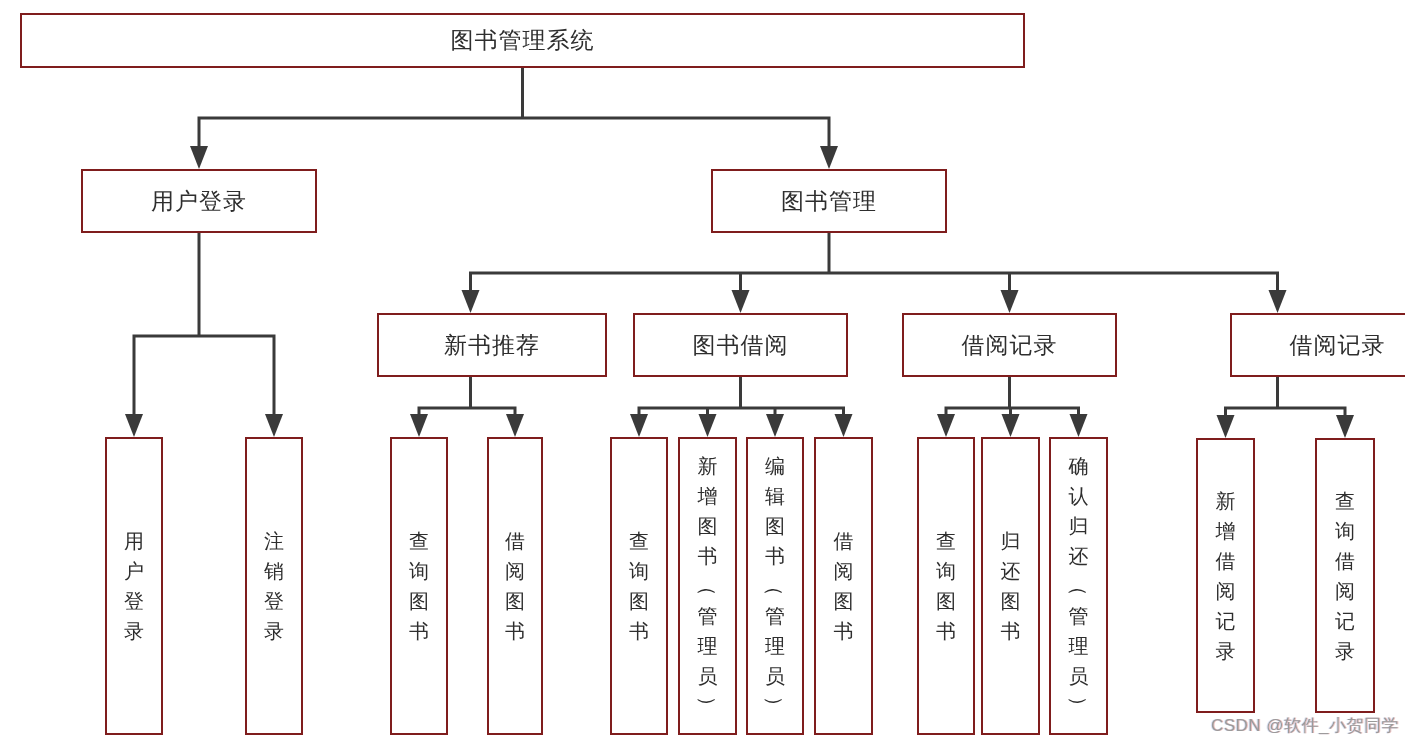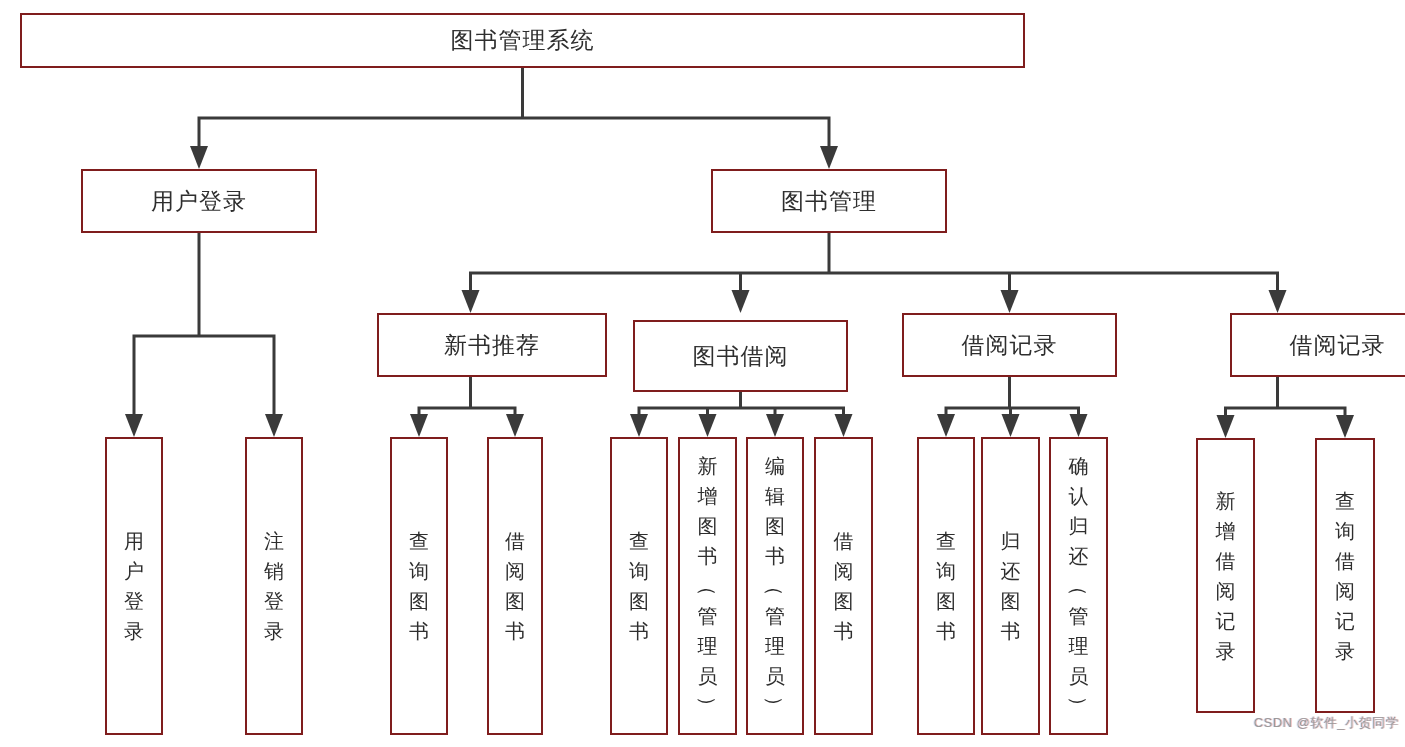--- a/index.html
+++ b/index.html
@@ -31,21 +31,21 @@
     font-size:20px;
     text-align:center;
   }
   .vchar.paren{
     transform:rotate(90deg);
   }
   .watermark{
     position:absolute;
     top:714px;
     right:6px;
-    font-size:13px;
+    font-size:17px;
     color:#9a9a9a;
     letter-spacing:0.5px;
     text-shadow:1px 0 0 rgba(205,80,80,0.35), -1px 0 0 rgba(110,140,220,0.25);
     white-space:nowrap;
   }
 </style>
 </head>
 <body>
 
 <div class="canvas">
@@ -69,21 +69,21 @@
       <polygon points="1001.5,414 1019.5,414 1010.5,437" fill="#3a3a3a"></polygon>
       <polygon points="1069.5,414 1087.5,414 1078.5,437" fill="#3a3a3a"></polygon>
       <polygon points="1216.5,415 1234.5,415 1225.5,438" fill="#3a3a3a"></polygon>
       <polygon points="1336,415 1354,415 1345,438" fill="#3a3a3a"></polygon>
     </svg>
   <div id="nodes">
       <div class="node" style="left: 20px; top: 13px; width: 1005px; height: 55px;">图书管理系统</div>
       <div class="node" style="left: 81px; top: 169px; width: 236px; height: 64px; text-align: right;">用户登录</div>
       <div class="node" style="left: 711px; top: 169px; width: 236px; height: 64px;">图书管理</div>
       <div class="node" style="left: 377px; top: 313px; width: 230px; height: 64px;">新书推荐</div>
-      <div class="node" style="left: 633px; top: 313px; width: 215px; height: 72px; margin-top: 7px;">图书借阅</div>
+      <div class="node" style="left: 633px; top: 313px; width: 215px; height: 64px;">图书借阅</div>
       <div class="node" style="left: 902px; top: 313px; width: 215px; height: 64px;">借阅记录</div>
       <div class="node" style="left: 1230px; top: 313px; width: 215px; height: 64px;">借阅记录</div>
       <div class="node vbox" style="left: 105px; top: 437px; width: 58px; height: 298px;">
         <div class="vchar">用</div>
         <div class="vchar">户</div>
         <div class="vchar">登</div>
         <div class="vchar">录</div>
       </div>
       <div class="node vbox" style="left: 245px; top: 437px; width: 58px; height: 298px;">
         <div class="vchar">注</div>

